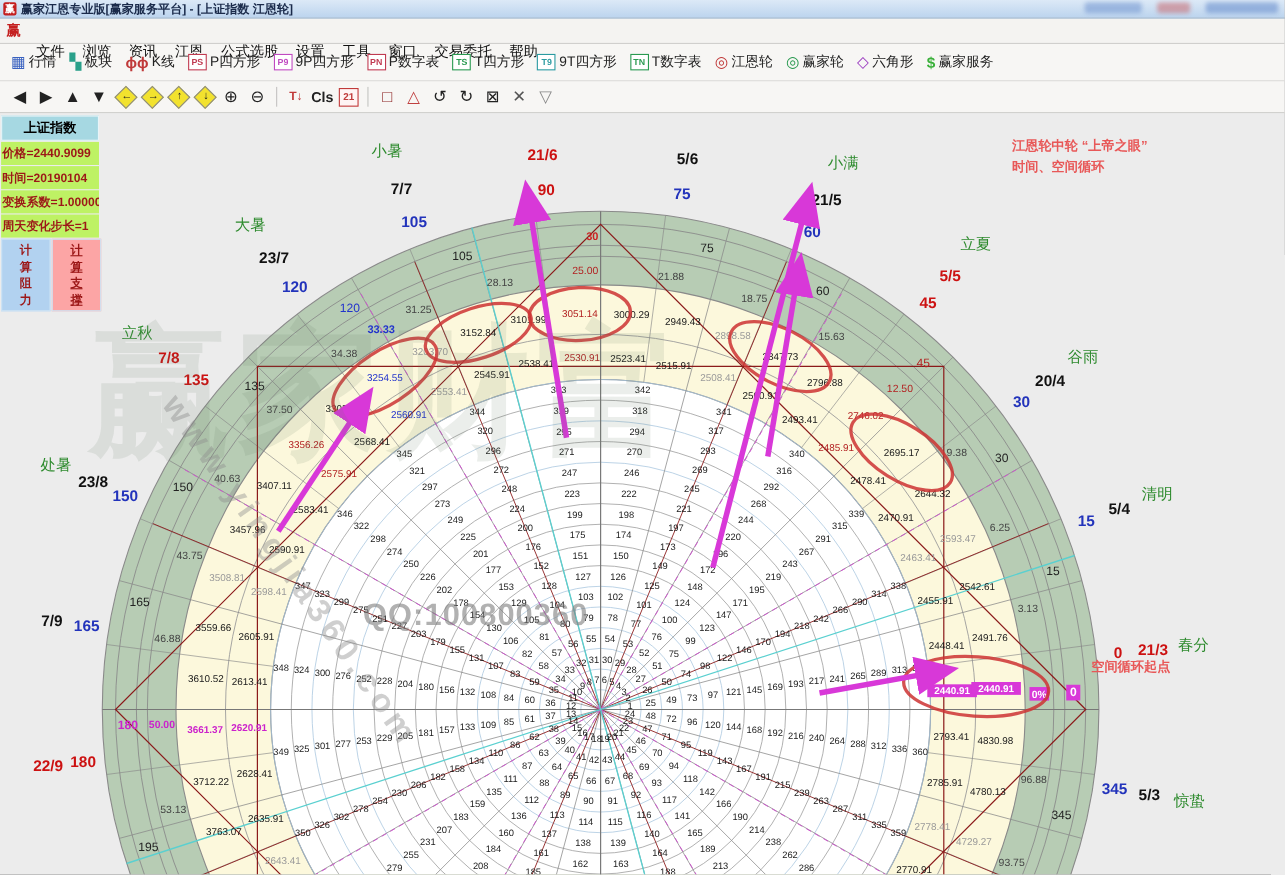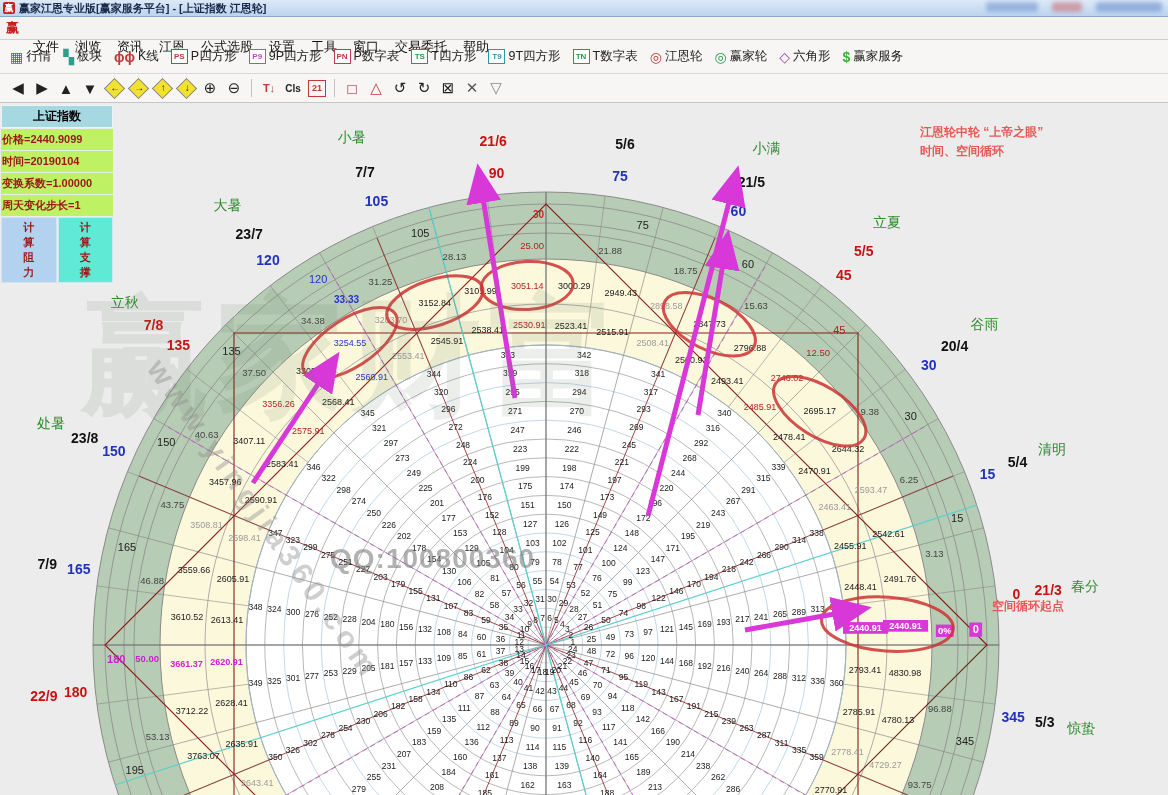--- a/index.html
+++ b/index.html
@@ -33,28 +33,28 @@
   .dia{display:inline-block;width:13px;height:13px;background:#f2e22e;border:1px solid #888;transform:rotate(45deg);
        position:relative;}
   .dia b{position:absolute;left:0;top:-1px;width:13px;height:13px;transform:rotate(-45deg);font-size:10px;
          line-height:13px;text-align:center;color:#222;font-weight:bold;}
   .t2-box{display:inline-block;width:16px;height:15px;line-height:15px;font-size:9px;font-weight:bold;text-align:center;
           border:1px solid #c03a3a;color:#c03a3a;background:#fff4f4;}
   
   .main{position:relative;height:695px;background:#ececec;overflow:hidden;}
   .main svg{position:absolute;left:0;top:0;}
   
-  .panel{position:absolute;left:1px;top:2px;width:112px;font-weight:bold;z-index:5;}
+  .panel{position:absolute;left:1px;top:2px;width:89px;font-weight:bold;z-index:5;}
   .panel-head{background:#a6d8e2;color:#000;text-align:center;font-size:12px;padding:2px 0;border:1px solid #e8f4f8;}
   .panel-row{background:#bef264;color:#9c1818;font-size:11px;padding:3px 1px;margin-top:1px;white-space:nowrap;overflow:hidden;}
   .panel-btns{display:flex;margin-top:1px;gap:1px;}
   .panel-btns button{flex:1;border:1px solid #cfe4f4;font-family:inherit;font-weight:bold;font-size:11px;
                      color:#9c1818;padding:2px 16px;cursor:pointer;}
   .btn-res{background:#b2d2f0;}
-  .btn-sup{background:#5eead4;}
+  .btn-sup{background:#fca5a5;text-decoration:underline;}
   
   .anno{position:absolute;color:#e85858;font-weight:bold;font-size:12px;z-index:6;white-space:nowrap;}
   .anno1{left:920px;top:20px;line-height:1.55;}
   .anno2{left:992px;top:495px;}
   
   .wm-qq{position:absolute;left:330px;top:440px;font-size:28px;color:rgba(125,125,125,.6);letter-spacing:1px;z-index:4;font-weight:bold;}
   .wm-site{position:absolute;left:168px;top:250px;font-size:30px;color:rgba(140,140,140,.42);letter-spacing:5px;
            transform:rotate(55deg);transform-origin:0 0;z-index:4;font-weight:bold;}
   .wm-ghost{position:absolute;left:80px;top:167px;font-size:130px;color:rgba(100,125,100,.13);font-weight:bold;z-index:1;letter-spacing:6px;}
 </style>
@@ -164,21 +164,21 @@
       </span>
       <span class="t2-btn">
         <span class="dia">
           <b>↓</b>
         </span>
       </span>
       <span class="t2-btn">⊕</span>
       <span class="t2-btn">⊖</span>
       <span class="t2-sep"></span>
       <span class="t2-btn" style="color: rgb(192, 58, 58); font-size: 11px; font-weight: bold;">T↓</span>
-      <span class="t2-btn" style="font-size: 10px; font-weight: bold;">Cls</span>
+      <span class="t2-btn" style="font-size: 13px; font-weight: bold;">Cls</span>
       <span class="t2-btn">
         <span class="t2-box">21</span>
       </span>
       <span class="t2-sep"></span>
       <span class="t2-btn" style="color: rgb(139, 32, 32);">□</span>
       <span class="t2-btn" style="color: rgb(192, 64, 64);">△</span>
       <span class="t2-btn">↺</span>
       <span class="t2-btn">↻</span>
       <span class="t2-btn">⊠</span>
       <span class="t2-btn" style="color: rgb(85, 85, 85);">✕</span>

